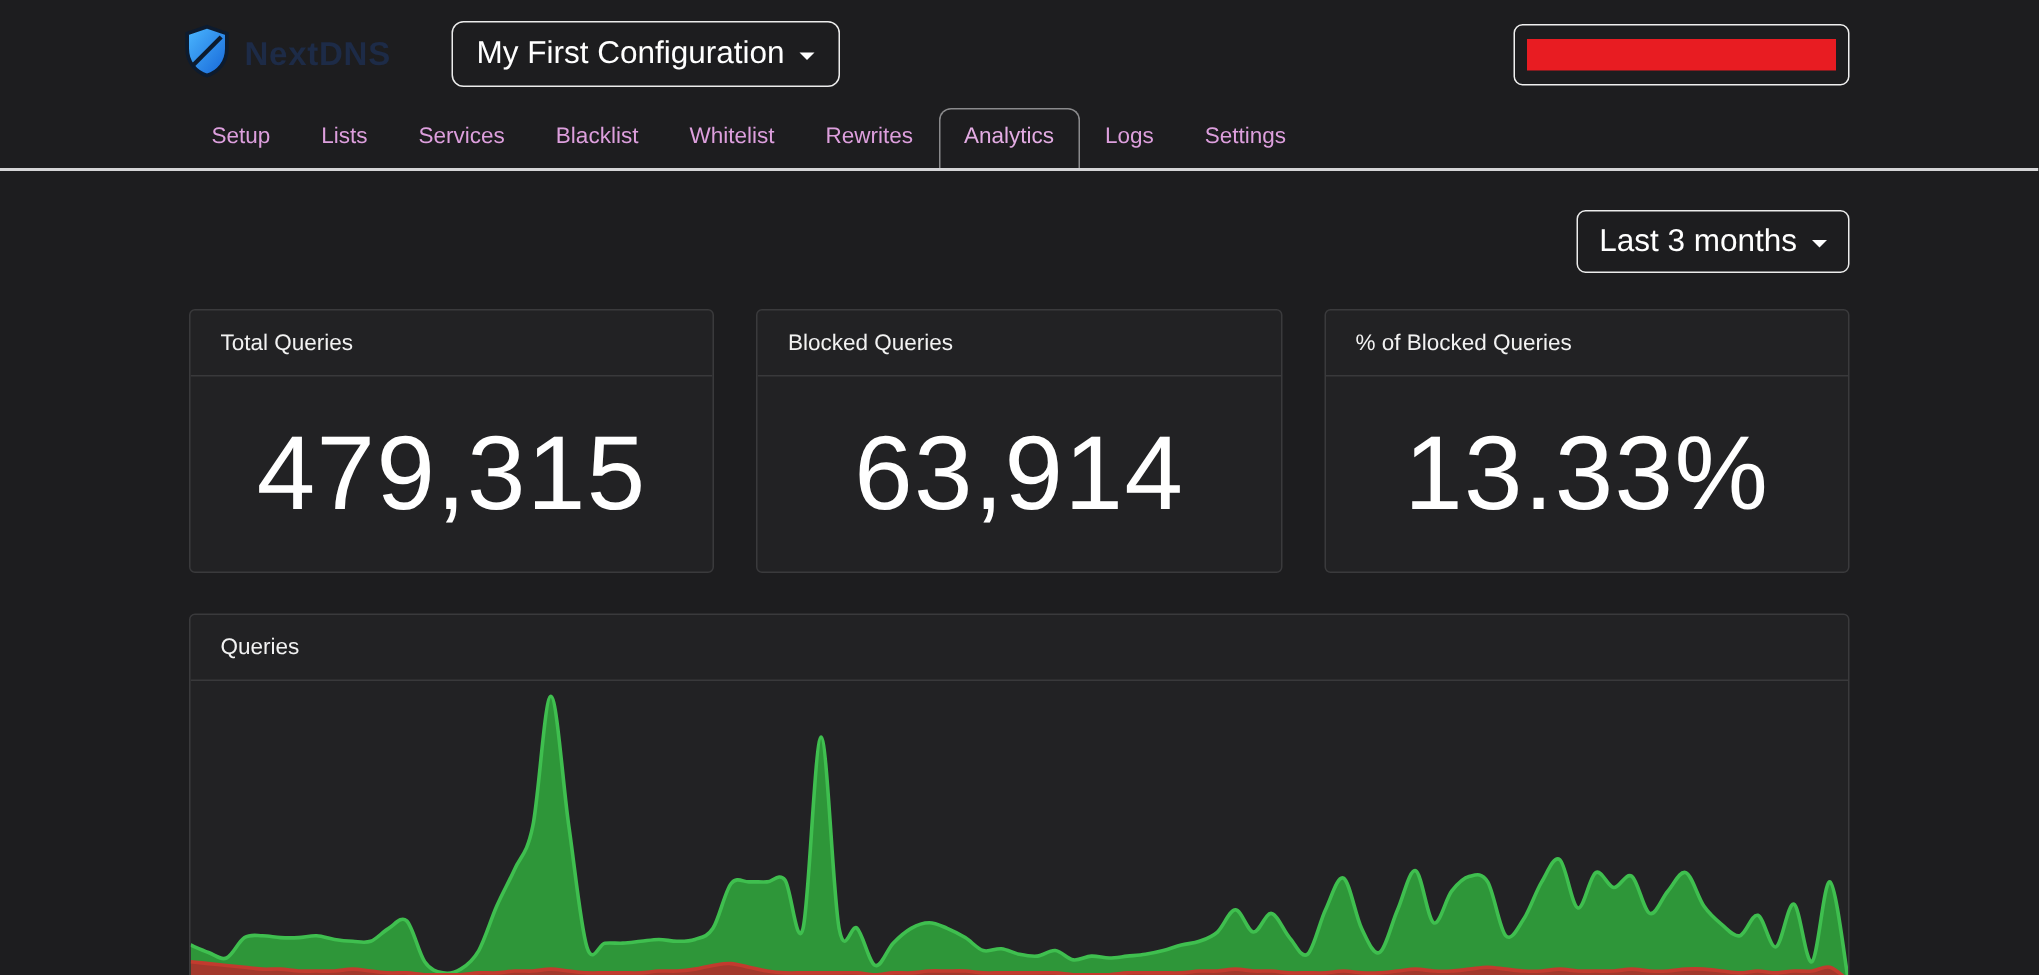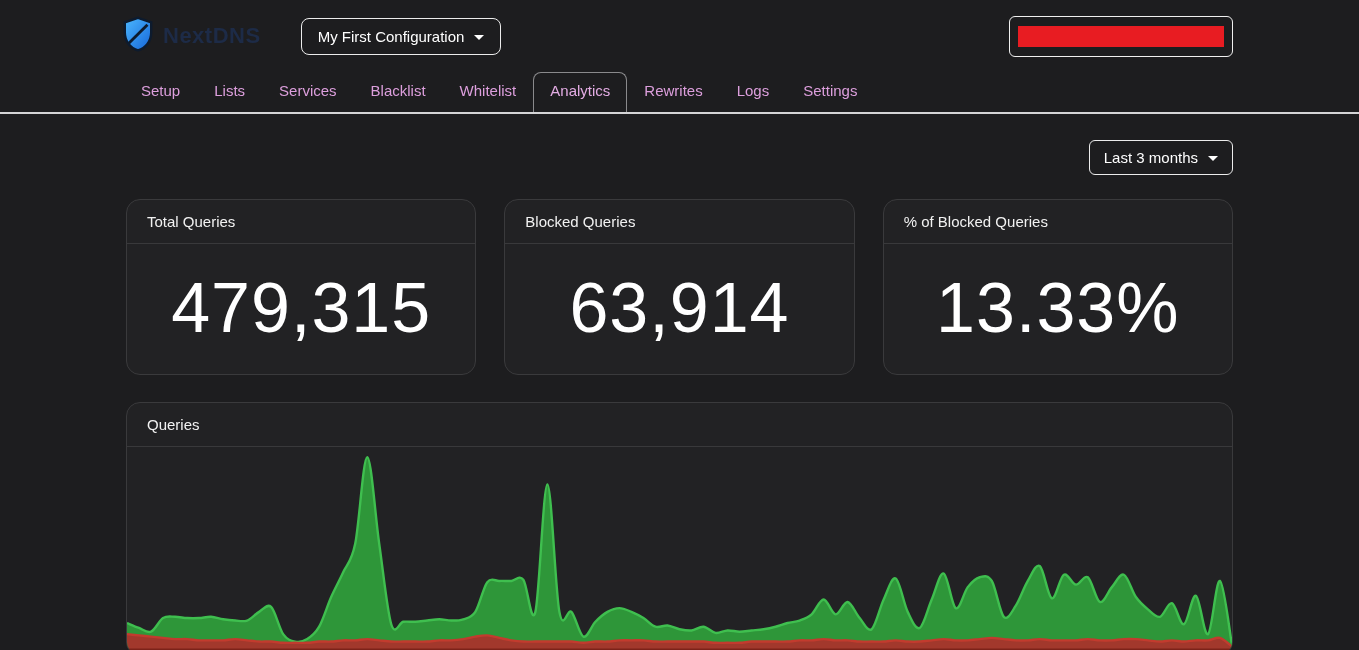--- a/index.html
+++ b/index.html
@@ -9,21 +9,21 @@
     font-family:"Liberation Sans", sans-serif;
     color:#f2f2f2;
     -webkit-font-smoothing:antialiased;
   }
   
   .top-row { display:flex; align-items:center; height:72px; padding:0 126px 0 120px; }
   .brand { display:flex; align-items:center; gap:7px; }
   .brand-name { font-size:22px; font-weight:bold; color:#1d2b47; letter-spacing:.5px; }
   .btn-outline {
     background:transparent; border:1.5px solid #ececec; border-radius:8px;
-    color:#fff; font-size:15px; padding:9px 16px; cursor:pointer;
+    color:#fff; font-size:21px; padding:9px 16px; cursor:pointer;
     display:inline-flex; align-items:center; gap:10px; font-family:inherit;
   }
   .config-btn { margin-left:40px; }
   .caret {
     width:0; height:0; border-left:5px solid transparent; border-right:5px solid transparent;
     border-top:5px solid #fff; display:inline-block; margin-top:2px;
   }
   .account-btn {
     margin-left:auto; width:224px; height:41px; border:1.5px solid #f0f0f0; border-radius:6px;
     background:transparent; display:flex; align-items:center; justify-content:center; cursor:pointer;
@@ -38,21 +38,21 @@
   .tab.active {
     border:1px solid #8a8a8c; border-bottom:none; border-radius:8px 8px 0 0;
     color:#e3ace3;
   }
   .separator { height:2px; background:#d4d4d6; }
   
   main { padding:0 126px; }
   .period-row { display:flex; justify-content:flex-end; margin-top:26px; }
   .period-btn { border-radius:6px; padding:8px 14px; }
   .stats { display:grid; grid-template-columns:repeat(3,1fr); gap:28px; margin-top:24px; }
-  .card { background:#222224; border:1px solid #3a3a3c; border-radius:14px; overflow:hidden; }
+  .card { background:#222224; border:1px solid #3a3a3c; border-radius:4px; overflow:hidden; }
   .card-header {
     padding:13px 20px; border-bottom:1px solid #39393b; font-size:15px; color:#f2f2f2;
   }
   .stat-value {
     font-size:70px; font-weight:200; color:#fff; text-align:center; padding:24px 0 26px;
     letter-spacing:1px;
   }
   .chart-card { margin-top:27px; }
   .chart-wrap { height:208px; }
   .chart-wrap svg { display:block; width:100%; height:208px; }
@@ -87,22 +87,22 @@
       <span class="redaction"></span>
     </button>
   </div>
 
   <nav class="tabs">
     <a class="tab">Setup</a>
     <a class="tab">Lists</a>
     <a class="tab">Services</a>
     <a class="tab">Blacklist</a>
     <a class="tab">Whitelist</a>
+    <a class="tab">Rewrites</a>
     <a class="tab active">Analytics</a>
-    <a class="tab">Rewrites</a>
     <a class="tab">Logs</a>
     <a class="tab">Settings</a>
   </nav>
   <div class="separator"></div>
 </header>
 
 <main>
   <div class="period-row">
     <button class="btn-outline period-btn">
       <span>Last 3 months</span>

